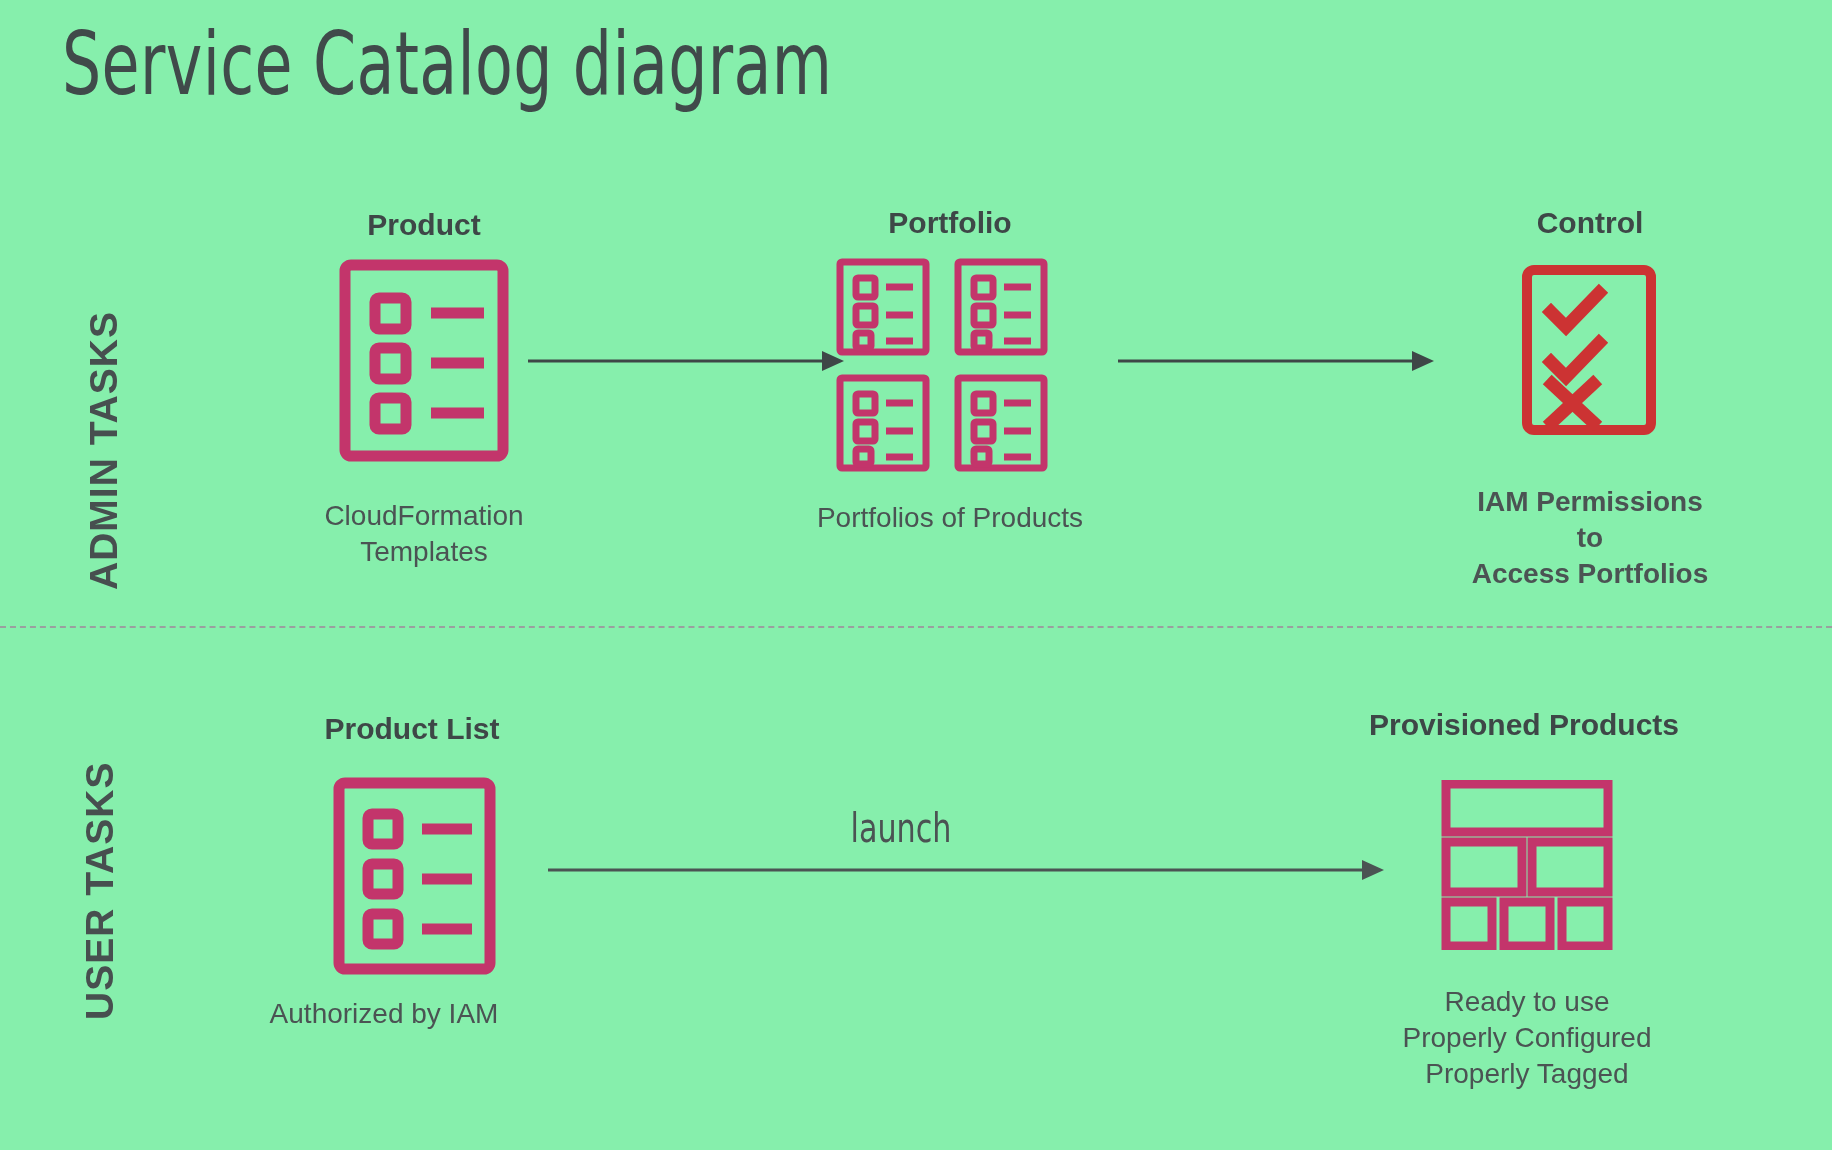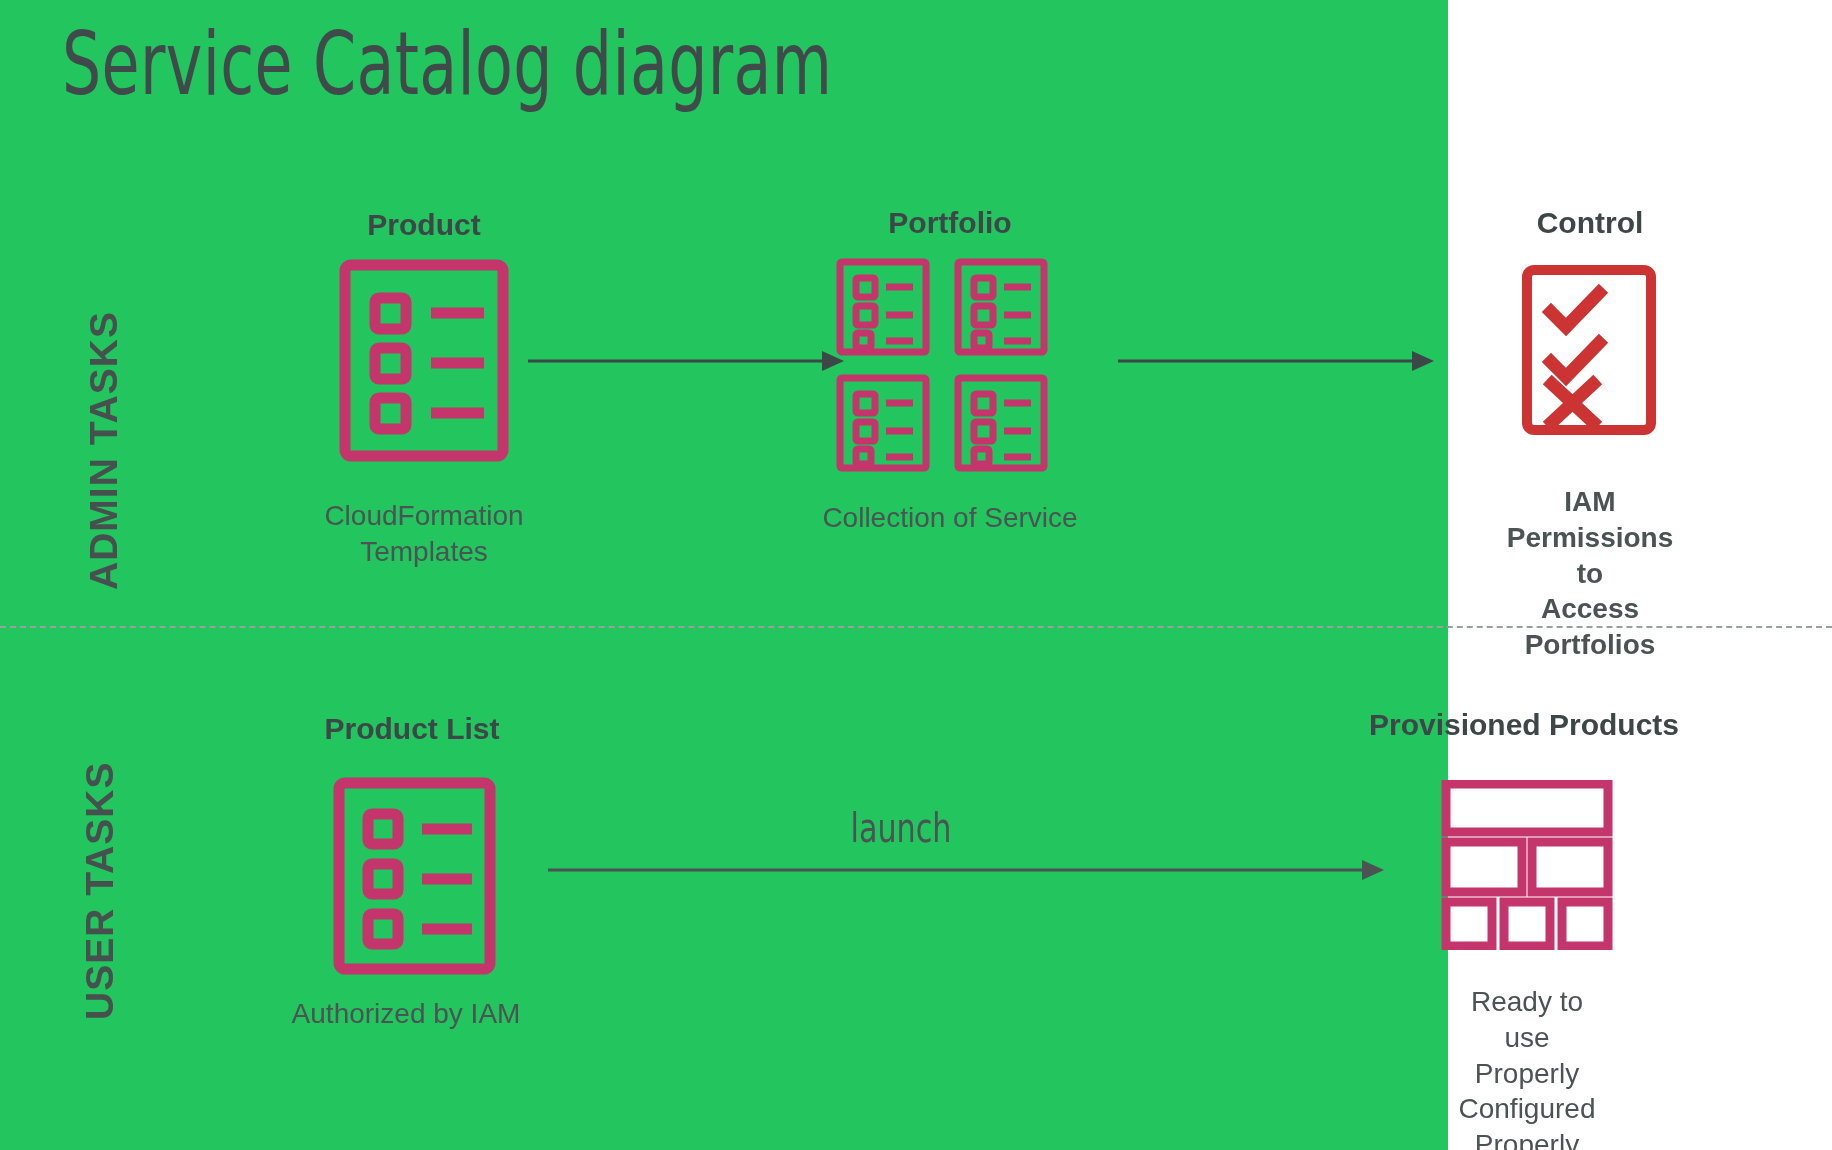--- a/index.html
+++ b/index.html
@@ -7,23 +7,23 @@
   html, body {
     width: 1832px;
     height: 1150px;
     background: #ffffff;
     font-family: "Liberation Sans", sans-serif;
     overflow: hidden;
   }
 
   #canvas {
     position: relative;
-    width: 1448px;
+    width: 1832px;
     height: 1150px;
-    background: #22c55e;
+    background: #86efac;
   }
 
   
   .page-title {
     position: absolute;
     left: 62px;
     top: 16px;
     font-family: "DejaVu Sans Condensed", "Liberation Sans Narrow", "Liberation Sans", sans-serif;
     font-size: 88px;
     font-weight: 300;
@@ -179,21 +179,21 @@
           <line x1="50" y1="29" x2="77" y2="29" stroke="#C3356B" stroke-width="7"></line>
           <rect x="20" y="48" width="19" height="19" rx="2" ry="2" fill="none" stroke="#C3356B" stroke-width="7"></rect>
           <line x1="50" y1="57" x2="77" y2="57" stroke="#C3356B" stroke-width="7"></line>
           <rect x="20" y="75" width="15" height="15" rx="2" ry="2" fill="none" stroke="#C3356B" stroke-width="7"></rect>
           <line x1="50" y1="83" x2="77" y2="83" stroke="#C3356B" stroke-width="7"></line>
         </g>
       </g>
     </svg>
   </div>
 
-  <div class="node-caption" style="left:950px; top:500px;">Collection of Service</div>
+  <div class="node-caption" style="left:950px; top:500px;">Portfolios of Products</div>
 
   <div class="arrow" style="left:1118px; top:346px;">
     <svg width="316" height="30" viewBox="0 0 316 30" aria-hidden="true">
       <line x1="0" y1="15" x2="296" y2="15" stroke="#3E4747" stroke-width="3"></line>
       <polygon points="294,5 316,15 294,25" fill="#3E4747"></polygon>
     </svg>
   </div>
 
   <div class="node-heading" style="left:1590px; top:206px;">Control</div>
 
@@ -217,21 +217,21 @@
       <rect x="7" y="7" width="151" height="186" rx="6" ry="6" fill="none" stroke="#C3356B" stroke-width="11"></rect>
       <rect x="36" y="38" width="30" height="30" rx="4" ry="4" fill="none" stroke="#C3356B" stroke-width="11"></rect>
       <line x1="90" y1="53" x2="140" y2="53" stroke="#C3356B" stroke-width="11"></line>
       <rect x="36" y="88" width="30" height="30" rx="4" ry="4" fill="none" stroke="#C3356B" stroke-width="11"></rect>
       <line x1="90" y1="103" x2="140" y2="103" stroke="#C3356B" stroke-width="11"></line>
       <rect x="36" y="138" width="30" height="30" rx="4" ry="4" fill="none" stroke="#C3356B" stroke-width="11"></rect>
       <line x1="90" y1="153" x2="140" y2="153" stroke="#C3356B" stroke-width="11"></line>
     </svg>
   </div>
 
-  <div class="node-caption" style="left:406px; top:996px;">Authorized by IAM</div>
+  <div class="node-caption" style="left:384px; top:996px;">Authorized by IAM</div>
 
   <div class="edge-label" style="left:901px; top:805px;">launch</div>
 
   <div class="arrow" style="left:548px; top:855px;">
     <svg width="836" height="30" viewBox="0 0 836 30" aria-hidden="true">
       <line x1="0" y1="15" x2="816" y2="15" stroke="#4B5353" stroke-width="3"></line>
       <polygon points="814,5 836,15 814,25" fill="#4B5353"></polygon>
     </svg>
   </div>
 

